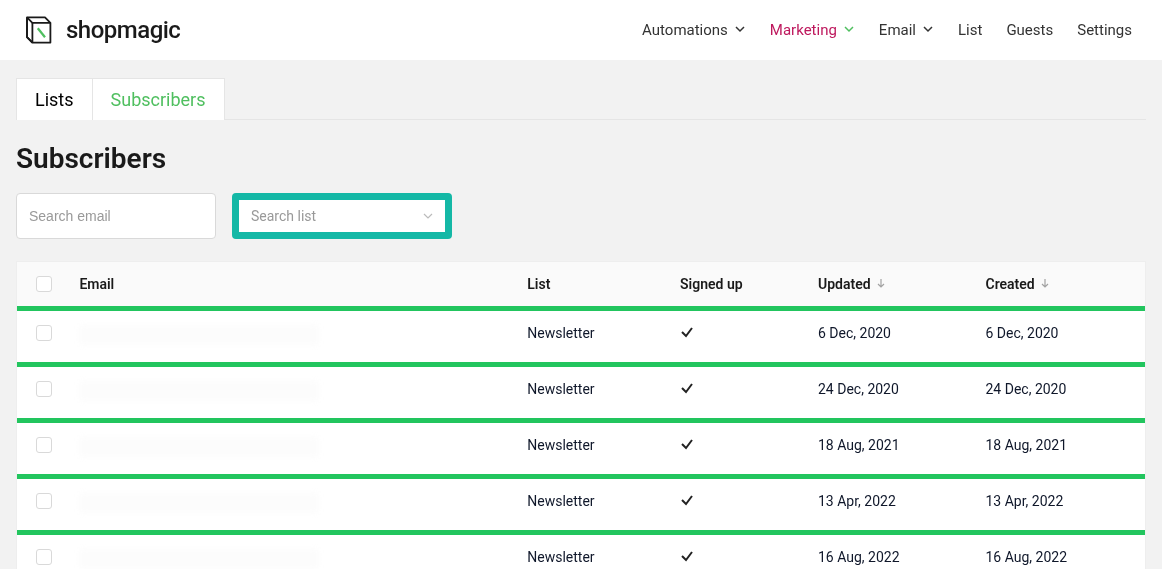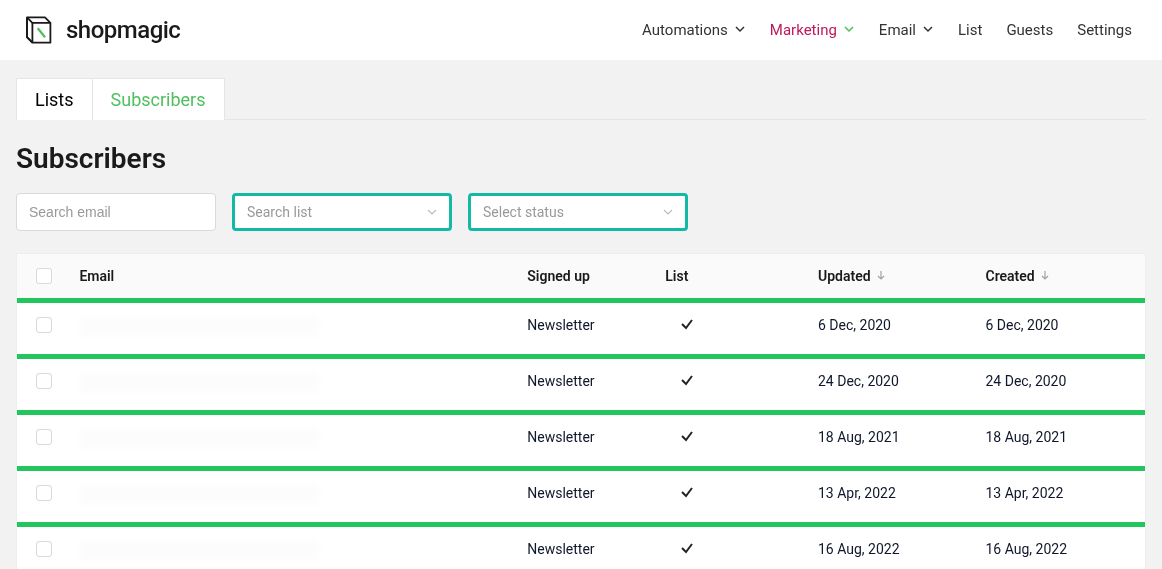--- a/index.html
+++ b/index.html
@@ -20,21 +20,21 @@
     .tabs { display: flex; padding-top: 18px; border-bottom: 1px solid #e5e5e5; }
     .tab { padding: 10px 18px; font-size: 18px; border: 1px solid #e5e5e5; border-bottom: none; background: #fff; margin-bottom: -1px; cursor: pointer; }
     .tab + .tab { border-left: none; }
     .tab.active { color: #4fbf5f; }
     
     .page-title-h { font-size: 28px; font-weight: 600; color: #1a1a1a; margin: 22px 0 18px 0; }
     
     .filters { display: flex; gap: 16px; margin-bottom: 22px; }
     .text-input { border: 1px solid #d9d9d9; border-radius: 4px; padding: 0 12px; font-size: 14px; color: #333; background: #fff; width: 200px; }
     .text-input::placeholder { color: #999; }
-    .select-box { border: 3px solid #14b8a6; border-radius: 4px; padding: 8px 12px; font-size: 14px; color: #999; width: 220px; display: flex; align-items: center; justify-content: space-between; cursor: pointer; background: #fff; }
+    .select-box { border: 7px solid #14b8a6; border-radius: 4px; padding: 8px 12px; font-size: 14px; color: #999; width: 220px; display: flex; align-items: center; justify-content: space-between; cursor: pointer; background: #fff; }
     .select-box .chev { display: inline-flex; }
     .select-box .chev svg { width: 10px; height: 10px; }
     
     .table-wrap { border: 1px solid #eee; background: #fff; }
     .thead, .trow { display: flex; align-items: flex-start; border-bottom: 5px solid #22c55e; }
     .thead { background: #fafafa; }
     .th, .td { padding: 14px 8px; font-size: 14px; }
     .th { font-weight: 600; color: #1a1a1a; display: flex; align-items: center; gap: 4px; }
     .td { font-weight: 400; color: #0f172a; }
     .col-check { width: 55px; display: flex; justify-content: center; }
@@ -106,38 +106,30 @@
   <div class="filters">
     <input class="text-input" type="text" placeholder="Search email" style="">
     <div class="select-box">
       <span>Search list</span>
       <span class="chev">
           <svg viewBox="0 0 10 10">
             <path d="M1 3 L5 7 L9 3" fill="none" stroke="#bbb" stroke-width="1.2"></path>
           </svg>
         </span>
     </div>
-    <div class="select-box">
-      <span>Select status</span>
-      <span class="chev">
-          <svg viewBox="0 0 10 10">
-            <path d="M1 3 L5 7 L9 3" fill="none" stroke="#bbb" stroke-width="1.2"></path>
-          </svg>
-        </span>
-    </div>
   </div>
 
   <div class="table-wrap">
     <div class="thead">
       <div class="th col-check">
         <span class="checkbox"></span>
       </div>
       <div class="th col-email">Email</div>
+      <div class="th col-list">List</div>
       <div class="th col-signed">Signed up</div>
-      <div class="th col-list">List</div>
       <div class="th col-updated">
         <span>Updated</span>
         <span class="sort-arrow"><svg viewBox="0 0 12 12">
               <path d="M6 2 L6 10 M3 7 L6 10 L9 7" fill="none" stroke="#000" stroke-width="1.2"></path>
             </svg></span>
       </div>
       <div class="th col-created">
         <span>Created</span>
         <span class="sort-arrow"><svg viewBox="0 0 12 12">
               <path d="M6 2 L6 10 M3 7 L6 10 L9 7" fill="none" stroke="#000" stroke-width="1.2"></path>

